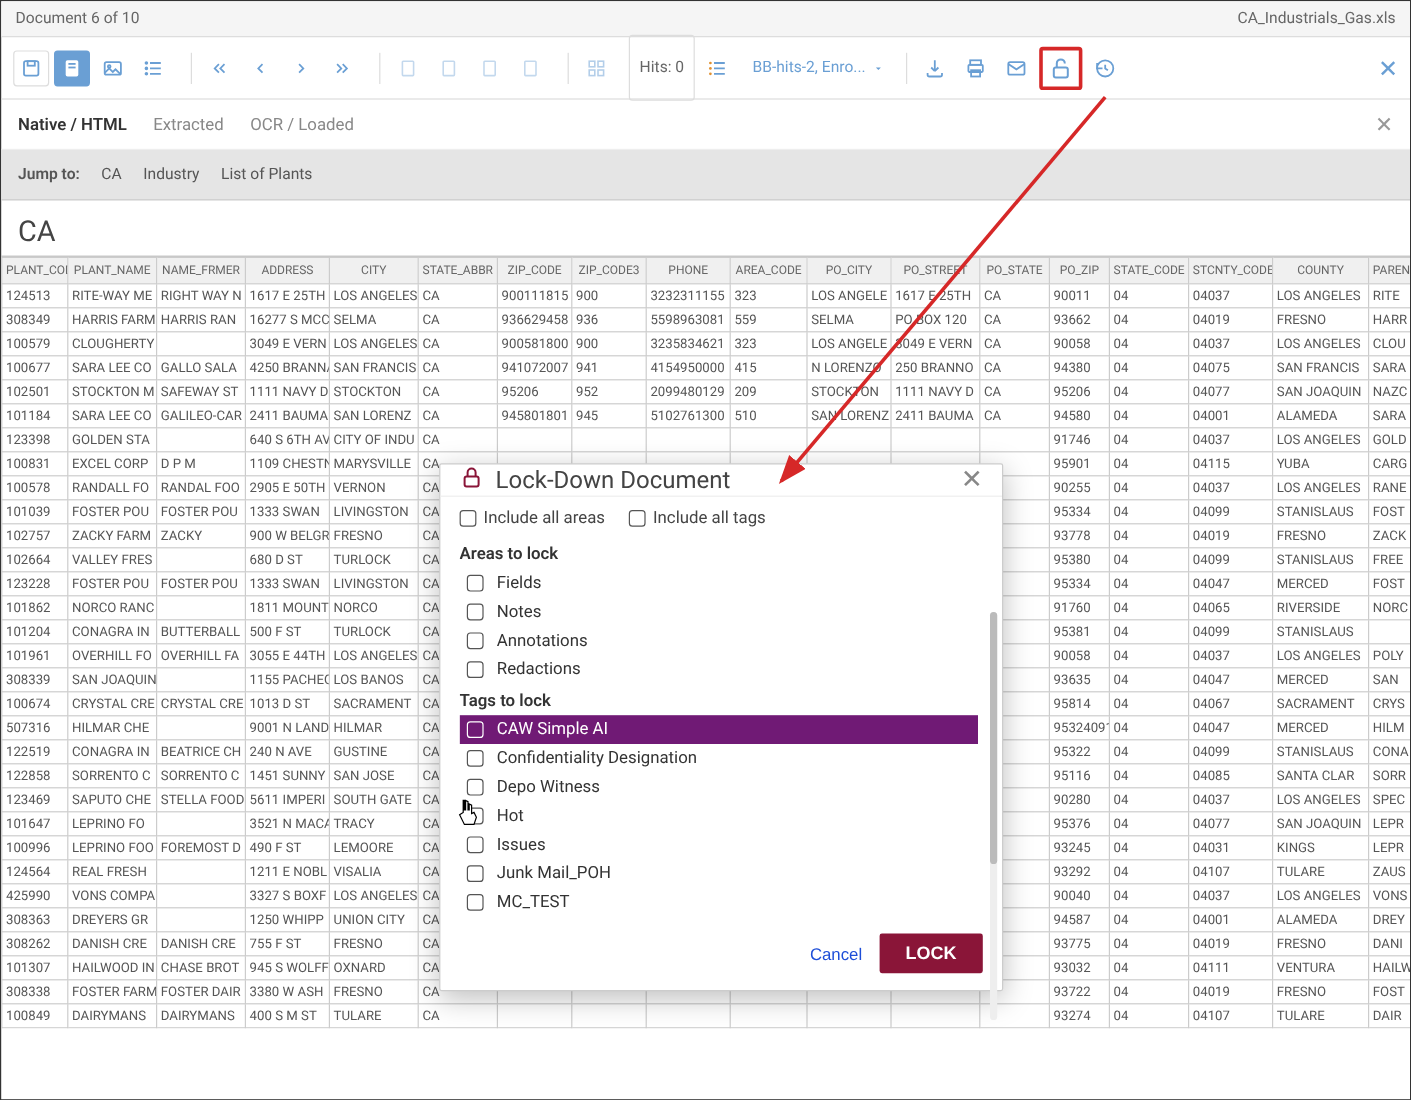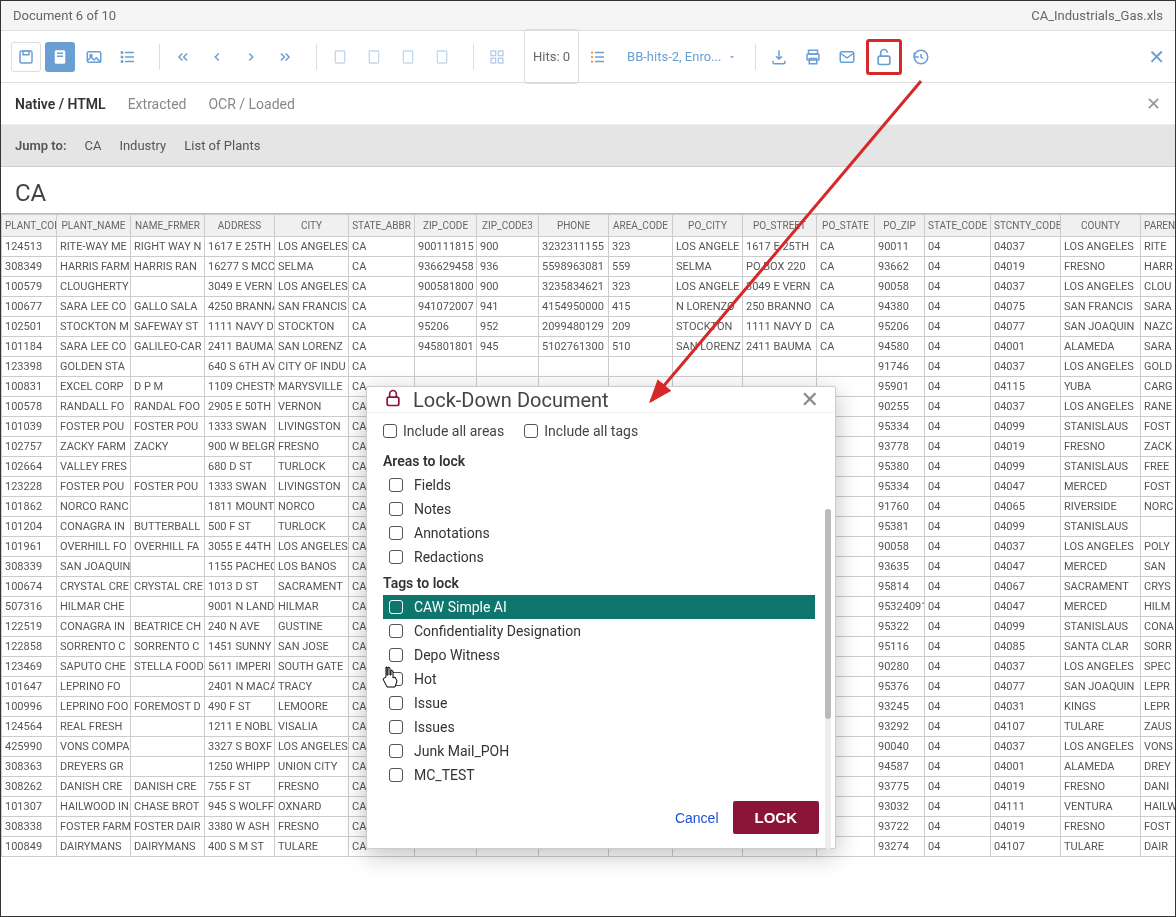--- a/index.html
+++ b/index.html
@@ -42,21 +42,21 @@
   .dialog-title { font-size: 20px; color: #444; }
   .dialog-close { margin-left: auto; color: #888; font-size: 22px; cursor: pointer; }
   .lock-icon { color: #8a1538; }
   .dialog-body { padding: 10px 16px 4px; }
   .opt-row { display: flex; align-items: center; gap: 20px; margin-bottom: 8px; }
   .opt-row label { display: flex; align-items: center; gap: 6px; font-size: 14px; color: #444; }
   .chk { width: 14px; height: 14px; border: 1.5px solid #555; border-radius: 3px; display: inline-block; background: #fff; }
   .scroll-list { border: 0; max-height: 360px; overflow-y: auto; padding-right: 4px; }
   .list-heading { font-weight: 600; margin: 6px 0 4px; font-size: 14px; color: #333; }
   .list-item { display: flex; align-items: center; gap: 11px; padding: 4px 6px; font-size: 14px; color: #333; position: relative; }
-  .list-item.selected { background: #0f766e; color: #fff; }
+  .list-item.selected { background: #701a75; color: #fff; }
   .list-item.selected .chk { border-color: #fff; background: transparent; }
   .dialog-footer { display: flex; justify-content: flex-end; gap: 14px; padding: 10px 16px 14px; align-items: center; }
   .btn-cancel { color: #1d4ed8; cursor: pointer; background: none; border: none; font-size: 14px; }
   .btn-lock { background: #8a1538; color: #fff; padding: 8px 22px; border: none; font-size: 15px; font-weight: 600; cursor: pointer; border-radius: 2px; }
   .scroll-track { position: absolute; right: 4px; top: 96px; width: 6px; height: 340px; background: #eee; border-radius: 3px; }
   .scroll-thumb { position: absolute; right: 4px; top: 96px; width: 6px; height: 210px; background: #bbb; border-radius: 3px; }
 
   
   .arrow-svg { position: absolute; left: 0; top: 0; pointer-events: none; }
 
@@ -284,21 +284,21 @@
           <td>HARRIS FARM</td>
           <td>HARRIS RAN</td>
           <td>16277 S MCC</td>
           <td>SELMA</td>
           <td>CA</td>
           <td>936629458</td>
           <td>936</td>
           <td>5598963081</td>
           <td>559</td>
           <td>SELMA</td>
-          <td>PO BOX 220</td>
+          <td>PO BOX 120</td>
           <td>CA</td>
           <td>93662</td>
           <td>04</td>
           <td>04019</td>
           <td>FRESNO</td>
           <td>HARR</td>
         </tr>
         <tr>
           <td>100579</td>
           <td>CLOUGHERTY</td>
@@ -696,21 +696,21 @@
           <td>90280</td>
           <td>04</td>
           <td>04037</td>
           <td>LOS ANGELES</td>
           <td>SPEC</td>
         </tr>
         <tr>
           <td>101647</td>
           <td>LEPRINO FO</td>
           <td></td>
-          <td>2401 N MACA</td>
+          <td>3521 N MACA</td>
           <td>TRACY</td>
           <td>CA</td>
           <td></td>
           <td></td>
           <td></td>
           <td></td>
           <td></td>
           <td></td>
           <td></td>
           <td>95376</td>
@@ -933,24 +933,20 @@
         <div class="list-item">
           <span class="chk"></span>
           <span>Depo Witness</span>
         </div>
         <div class="list-item">
           <span class="chk"></span>
           <span>Hot</span>
         </div>
         <div class="list-item">
           <span class="chk"></span>
-          <span>Issue</span>
-        </div>
-        <div class="list-item">
-          <span class="chk"></span>
           <span>Issues</span>
         </div>
         <div class="list-item">
           <span class="chk"></span>
           <span>Junk Mail_POH</span>
         </div>
         <div class="list-item">
           <span class="chk"></span>
           <span>MC_TEST</span>
         </div>

